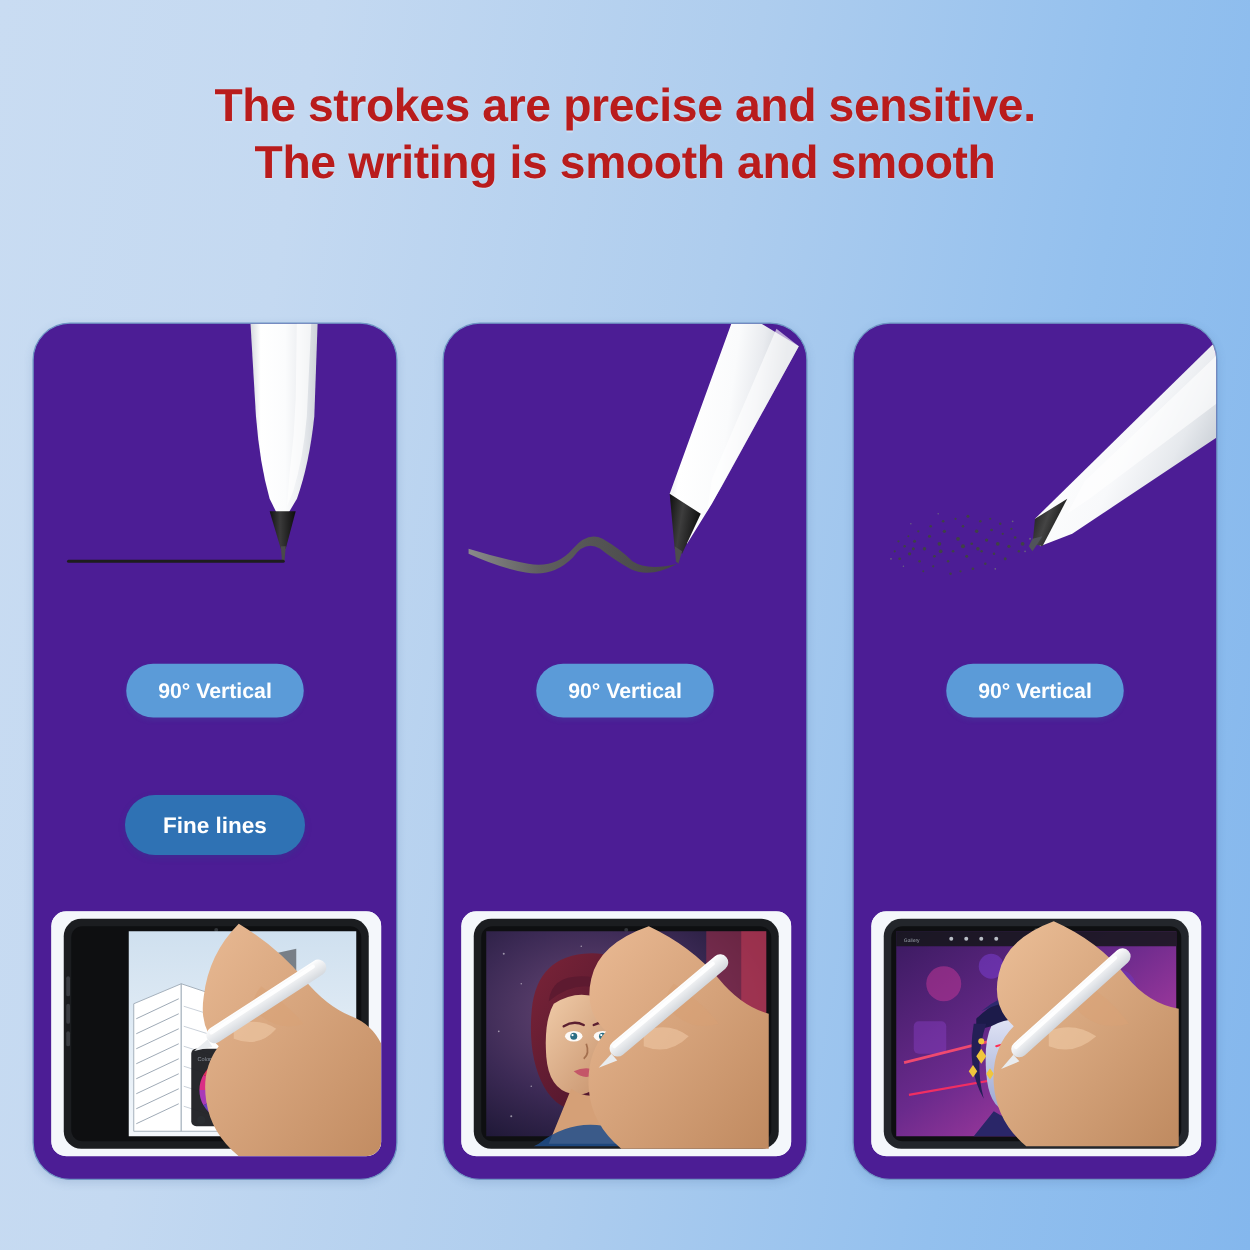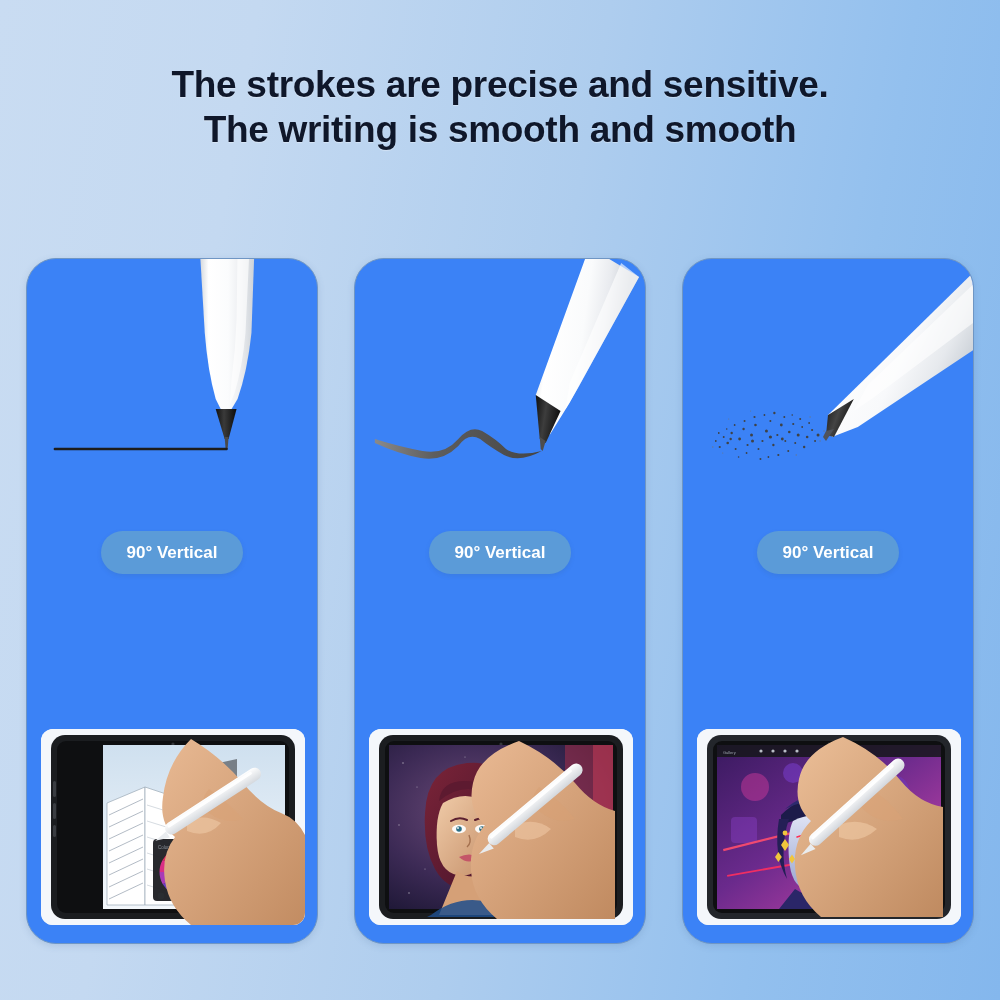--- a/index.html
+++ b/index.html
@@ -6,36 +6,36 @@
   html, body { width:1000px; height:1000px; }
   body {
     font-family:"Liberation Sans", sans-serif;
     background:linear-gradient(100deg,#c9dcf2 0%,#c4d9f1 22%,#aecdee 52%,#93c0ee 78%,#84b7ed 100%);
     overflow:hidden; position:relative;
   }
 
   
   .headline {
     position:absolute; left:0; top:62px; width:1000px;
-    text-align:center; color:#0f172a;
+    text-align:center; color:#b91c1c;
     font-size:37px; font-weight:bold; line-height:1.22;
     letter-spacing:-0.3px;
     text-shadow:0 1px 1px rgba(255,255,255,.35);
   }
   .headline .l2 { display:block; }
 
   
   .cards {
     position:absolute; left:26px; top:258px;
     width:948px; height:686px;
     display:flex; justify-content:space-between;
   }
   .card {
     width:292px; height:100%;
-    background:#3b82f6;
+    background:#4c1d95;
     border:1.6px solid #6f96c4;
     border-radius:30px;
     position:relative;
     overflow:hidden;
     box-shadow:0 2px 7px rgba(60,95,150,.17);
     display:flex; flex-direction:column; align-items:center;
   }
 
   
   .illus { position:relative; width:100%; height:238px; }
@@ -109,20 +109,21 @@
 
         <path d="M190,150 L211,150 L203,180 L199,180 Z" fill="url(#c1tip)"></path>
         <path d="M199,178 L203,178 L202,190 L200,190 Z" fill="#4a4a4a"></path>
 
         <line x1="28" y1="190" x2="201" y2="190" stroke="#1d1d1d" stroke-width="2.4" stroke-linecap="round"></line>
       </svg>
     </div>
 
     <div class="badges">
       <div class="pill pill-light">90° Vertical</div>
+      <div class="pill pill-dark">Fine lines</div>
     </div>
 
     <div class="shot">
       <svg viewBox="0 0 264 196">
         <defs>
           <linearGradient id="s1sky" x1="0" y1="0" x2="0" y2="1">
             <stop offset="0" stop-color="#cfe0ef"></stop>
               <stop offset="1" stop-color="#f3f7fb"></stop>
           </linearGradient>
           <linearGradient id="s1skin" x1="0" y1="0" x2="1" y2="1">

